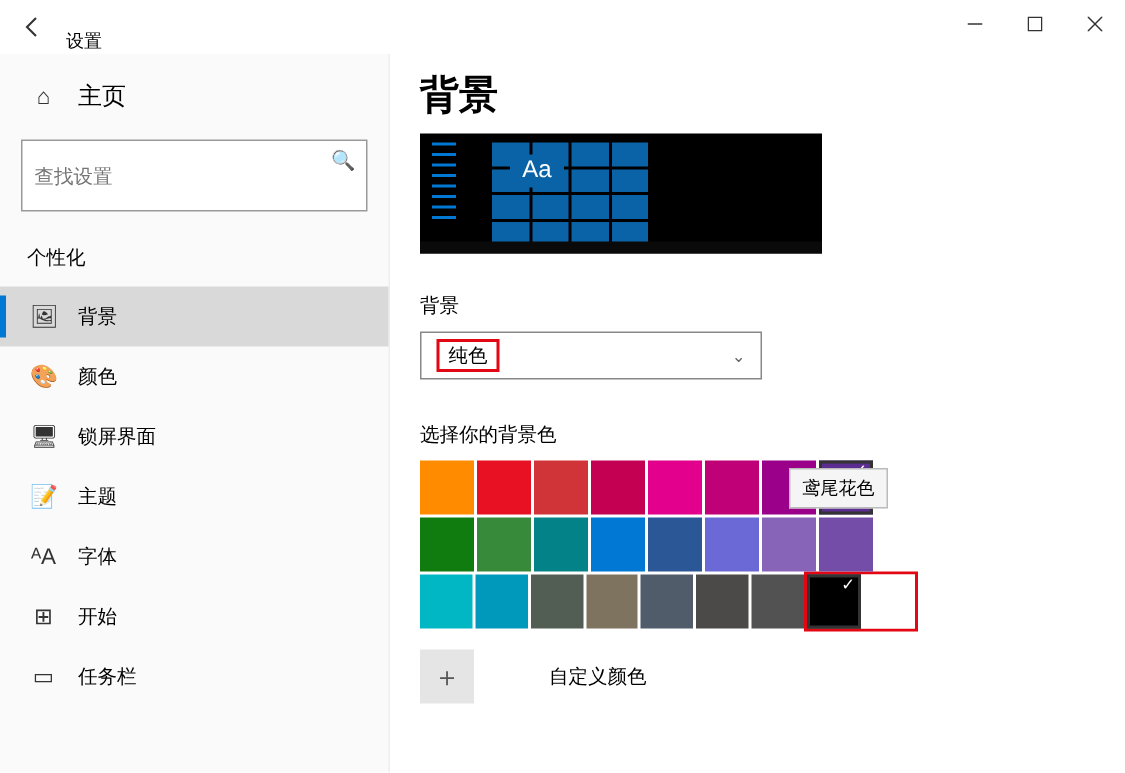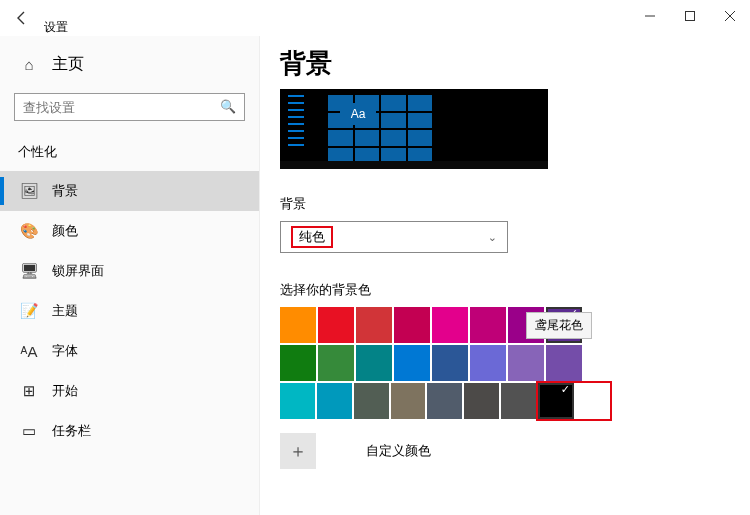--- a/index.html
+++ b/index.html
@@ -9,38 +9,38 @@
 .back-btn { width: 44px; height: 36px; display: flex; align-items: center; justify-content: center; cursor: pointer; }
 .title-text { font-size: 12px; }
 .win-controls { position: absolute; right: 0; top: 0; display: flex; }
 .win-btn { width: 40px; height: 32px; display: flex; align-items: center; justify-content: center; cursor: pointer; }
 
 .layout { display: flex; height: calc(100% - 36px); }
 .sidebar { width: 260px; padding-top: 8px; background: #fafafa; border-right: 1px solid #eee; }
 .sidebar-home { display: flex; align-items: center; gap: 14px; padding: 10px 20px; cursor: pointer; }
 .sidebar-home .icon, .sidebar-item .icon { width: 18px; text-align: center; font-size: 15px; color: #333; }
 .search-wrap { padding: 8px 14px; }
-.search-box { width: 100%; height: 28px; border: 1px solid #999; padding: 0 28px 0 8px; font-size: 13px; background: #fff; position: relative; }
+.search-box { width: 100%; height: 48px; border: 1px solid #999; padding: 0 28px 0 8px; font-size: 13px; background: #fff; position: relative; }
 .search-wrap { position: relative; }
 .search-icon { position: absolute; right: 22px; top: 14px; font-size: 13px; color: #555; }
 .section-label { font-weight: 400; font-size: 13px; padding: 14px 18px 10px; }
 .sidebar-list { list-style: none; }
 .sidebar-item { display: flex; align-items: center; gap: 14px; padding: 11px 20px; font-size: 13px; cursor: pointer; position: relative; }
 .sidebar-item.active { background: #d9d9d9; }
 .sidebar-item.active::before { content: ""; position: absolute; left: 0; top: 6px; bottom: 6px; width: 4px; background: #0078d4; }
 
 .main { flex: 1; padding: 10px 20px 20px; overflow-y: auto; }
 .page-title { font-size: 26px; font-weight: 600; margin-bottom: 8px; }
 
 .preview { width: 268px; height: 80px; background: #000; position: relative; margin-bottom: 26px; }
 .preview .bars { position: absolute; left: 8px; top: 6px; display: flex; flex-direction: column; gap: 5px; }
 .preview .bars span { width: 16px; height: 2px; background: #0078d4; display: block; }
 .preview .tiles { position: absolute; left: 48px; top: 6px; width: 104px; height: 68px; display: grid; grid-template-columns: repeat(4, 1fr); grid-template-rows: repeat(4, 1fr); gap: 2px; }
 .preview .tiles span { background: #0a63a6; }
-.preview .aa { position: absolute; left: 60px; top: 14px; width: 36px; height: 22px; display: flex; align-items: center; justify-content: center; color: #fff; font-size: 12px; background: #0a63a6; }
+.preview .aa { position: absolute; left: 60px; top: 14px; width: 36px; height: 22px; display: flex; align-items: center; justify-content: center; color: #fff; font-size: 16px; background: #0a63a6; }
 .preview .taskbar { position: absolute; left: 0; bottom: 0; height: 8px; width: 100%; background: #0a0a0a; }
 
 .field-label { font-size: 13px; margin-bottom: 8px; }
 .select-box { width: 228px; height: 32px; border: 1px solid #888; display: flex; align-items: center; justify-content: space-between; padding: 0 10px; cursor: pointer; margin-bottom: 28px; }
 .select-value { border: 2px solid #e30613; padding: 0 6px; font-size: 13px; }
 .chev { color: #666; font-size: 11px; }
 
 .tooltip { position: absolute; right: 158px; top: 312px; background: #f5f5f5; border: 1px solid #bbb; padding: 4px 8px; font-size: 12px; }
 
 .swatch-grid { display: flex; flex-direction: column; gap: 2px; margin-bottom: 14px; width: 330px; }

